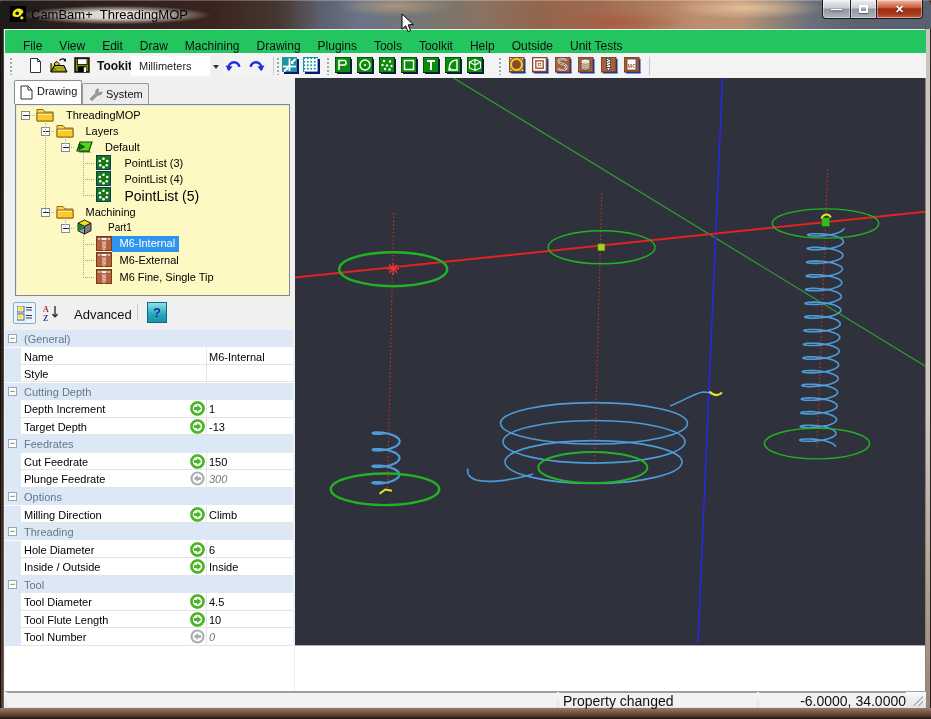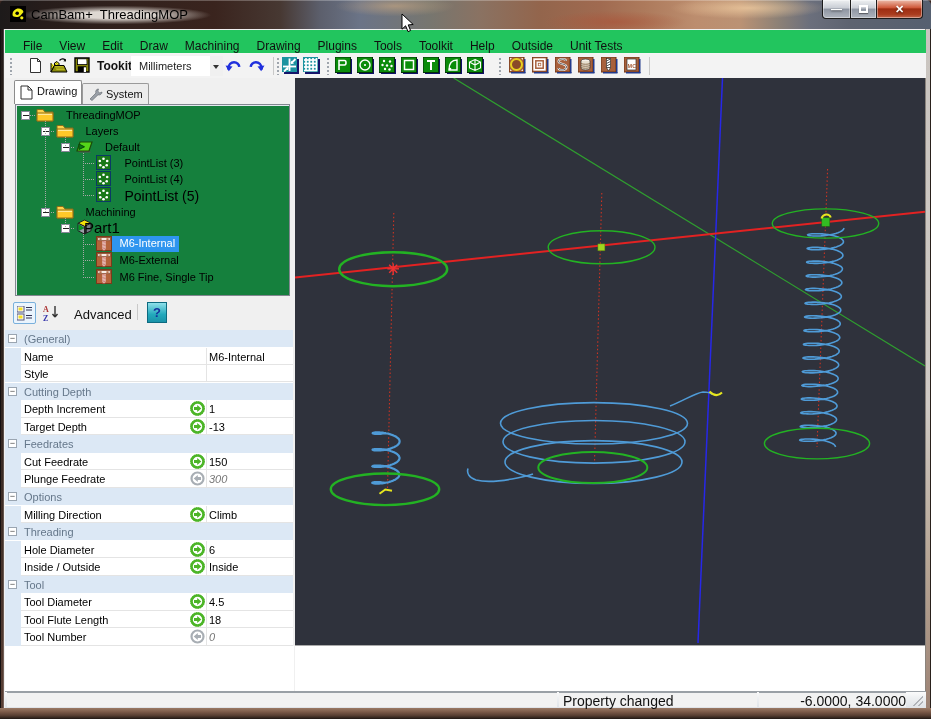--- a/index.html
+++ b/index.html
@@ -41,21 +41,21 @@
 #units-label{position:absolute;left:92px;top:5px;font-weight:bold;font-size:12px;color:#111}
 #units-combo{position:absolute;left:126px;top:2px;width:80px;height:20px;background:#fff;font-size:11px;color:#222;line-height:20px;padding-left:8px}
 #units-arrow{position:absolute;left:205px;top:2px;width:13px;height:20px;background:#f0f0f0}
 #units-arrow:after{content:"";position:absolute;left:3px;top:9px;border:3.5px solid transparent;border-top:4px solid #333}
 
 #tabrow{left:5px;top:78px;width:290px;height:26px;background:#f0f0f0}
 .tab{position:absolute;font-size:11px;color:#111}
 #tab1{left:9px;top:2px;width:68px;height:24px;background:#fff;border:1px solid #8c8c8c;border-bottom:none;border-radius:2px 2px 0 0;z-index:2}
 #tab2{left:77px;top:5px;width:67px;height:21px;background:#ececec;border:1px solid #9a9a9a;border-bottom:none;border-radius:2px 2px 0 0}
 
-#treebox{left:15px;top:104px;width:275px;height:192px;background:#15803d;border:1px solid #828790;box-shadow:inset 1px 1px 0 #e3e9ef;font-size:11px;color:#000;overflow:hidden}
+#treebox{left:15px;top:104px;width:275px;height:192px;background:#fef9c3;border:1px solid #828790;box-shadow:inset 1px 1px 0 #e3e9ef;font-size:11px;color:#000;overflow:hidden}
 .trow{position:absolute;height:16px;line-height:16px;white-space:pre}
 
 #pgtool{left:5px;top:296px;width:289px;height:34px;background:#f0f0f0}
 #pg-adv{position:absolute;left:69px;top:11px;font-size:13px;color:#111}
 #pg-sep{position:absolute;left:132px;top:8px;width:1px;height:16px;background:#c9c9c9}
 
 #pgrid{left:5px;top:330px;width:288px;height:316px;background:#fff;font-size:11px}
 .prow{position:absolute;left:0;width:288px;height:17.4px}
 .pcat{background:#dce8f5;color:#65778a}
 .pcat .ptext{position:absolute;left:19px;top:1px;line-height:16px}
@@ -390,21 +390,21 @@
       <div class="trow" style="left:69.5px;top:98.7px;font-size:11px">Machining</div>
       <div style="position:absolute;left:48.7px;top:123px;width:10.3px;height:1px;background-image:repeating-linear-gradient(90deg,#a8a8a8 0 1px,transparent 1px 2px)"></div>
       <div style="position:absolute;left:44.8px;top:118.5px;width:9px;height:9px;background:#fff;border:1px solid #889;"></div>
       <div style="position:absolute;left:47.3px;top:122.5px;width:6px;height:1px;background:#222"></div>
       <div style="position:absolute;left:60px;top:114.0px;width:17px;height:17px"><svg width="17" height="17" viewBox="0 0 17 17">
           <path d="M8.5 1 L15 4.2 L8.5 7.4 L2 4.2 Z" fill="#f2e20a" stroke="#222" stroke-width="1"></path>
           <path d="M2 4.2 L8.5 7.4 L8.5 15 L2 11.8 Z" fill="#9aa0a6" stroke="#222" stroke-width="1"></path>
           <path d="M15 4.2 L8.5 7.4 L8.5 15 L15 11.8 Z" fill="#777d85" stroke="#222" stroke-width="1"></path>
           <path d="M2.6 5.4 L2.6 11.6 L7.9 9 Z" fill="#0c9a14" stroke="#073" stroke-width=".8"></path>
         </svg></div>
-      <div class="trow" style="left:68px;top:114.9px;font-size:15px">Part1</div>
+      <div class="trow" style="left:92px;top:114.9px;font-size:10px">Part1</div>
       <div style="position:absolute;left:66.6px;top:139px;width:12.4px;height:1px;background-image:repeating-linear-gradient(90deg,#a8a8a8 0 1px,transparent 1px 2px)"></div>
       <div style="position:absolute;left:80px;top:130.5px;width:17px;height:16px"><svg width="17" height="16" viewBox="0 0 17 16">
           <rect x="0.5" y="0.5" width="15" height="14" fill="#b4633a" stroke="#7a3a1a" stroke-width="1"></rect>
           <rect x="1.8" y="1.5" width="12.4" height="3.2" fill="#f5ede5" stroke="#86482a" stroke-width=".8"></rect>
           <rect x="3.4" y="2.3" width="2.2" height="1.6" fill="#b4633a"></rect>
           <rect x="10.4" y="2.3" width="2.2" height="1.6" fill="#b4633a"></rect>
           <path d="M6.3 5 L9.7 5 L9.7 13 L8 14.6 L6.3 13 Z" fill="#f5ede5"></path>
           <g stroke="#c0504a" stroke-width=".7">
             <line x1="6.3" y1="5.6" x2="9.7" y2="5.1"></line>
             <line x1="6.3" y1="7.05" x2="9.7" y2="6.55"></line>
@@ -622,21 +622,21 @@
       </div>
       <div class="prow pitem" style="top:280.8px">
         <div class="pindent"></div>
         <div class="pname">Tool Flute Length</div>
         <div class="pdiv"></div>
         <div class="gicon"><svg width="15" height="15" viewBox="0 0 15 15">
             <circle cx="7.5" cy="7.5" r="6" fill="#fff" stroke="#4cb527" stroke-width="2.6"></circle>
             <circle cx="7.5" cy="7.5" r="7" fill="none" stroke="#4cb527" stroke-width="1" stroke-dasharray="1 1.4"></circle>
             <path d="M4 6.1 L7.2 6.1 L7.2 4 L11.3 7.5 L7.2 11 L7.2 8.9 L4 8.9 Z" fill="#4cb527"></path>
           </svg></div>
-        <div class="pval">18</div>
+        <div class="pval">10</div>
         <div class="pline"></div>
       </div>
       <div class="prow pitem" style="top:298.4px">
         <div class="pindent"></div>
         <div class="pname">Tool Number</div>
         <div class="pdiv"></div>
         <div class="gicon"><svg width="15" height="15" viewBox="0 0 15 15">
             <circle cx="7.5" cy="7.5" r="6" fill="#fff" stroke="#a8aeb4" stroke-width="2.2"></circle>
             <path d="M11 6.1 L7.8 6.1 L7.8 4 L3.7 7.5 L7.8 11 L7.8 8.9 L11 8.9 Z" fill="#a8aeb4"></path>
           </svg></div>

